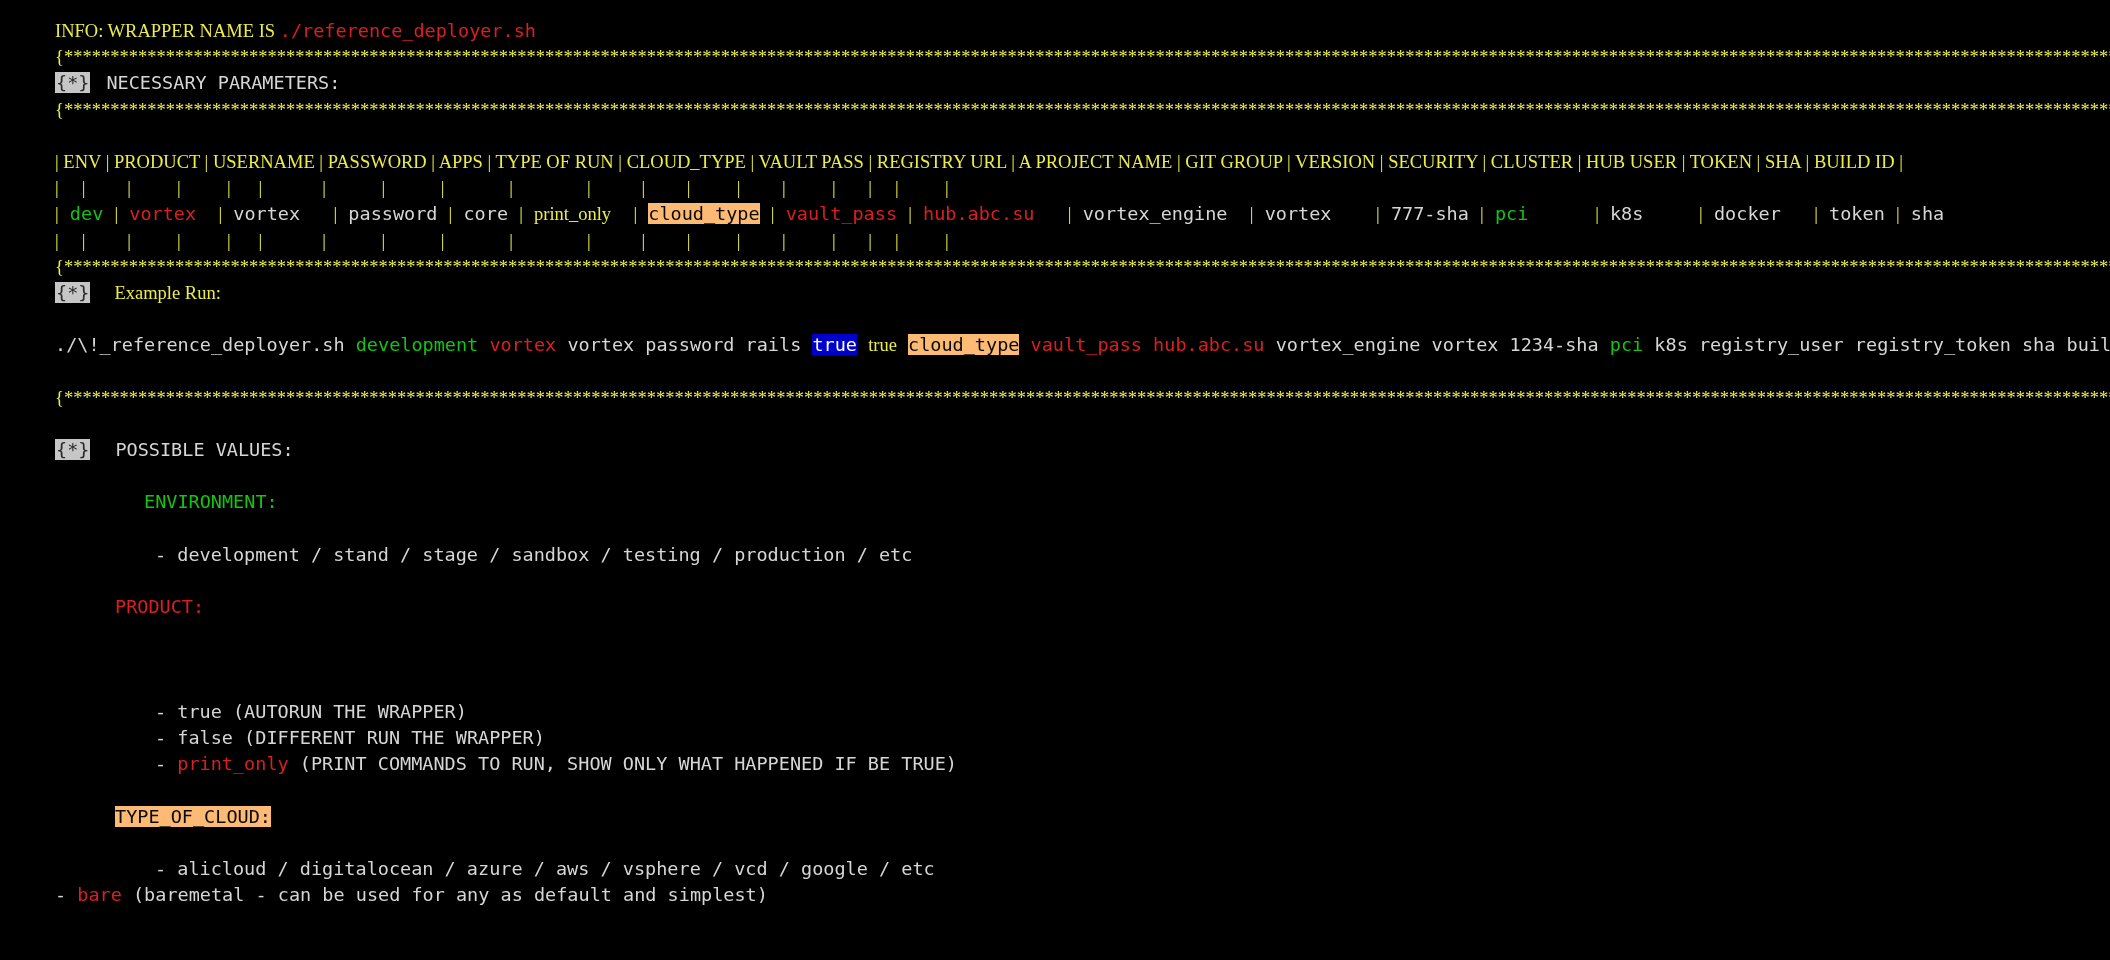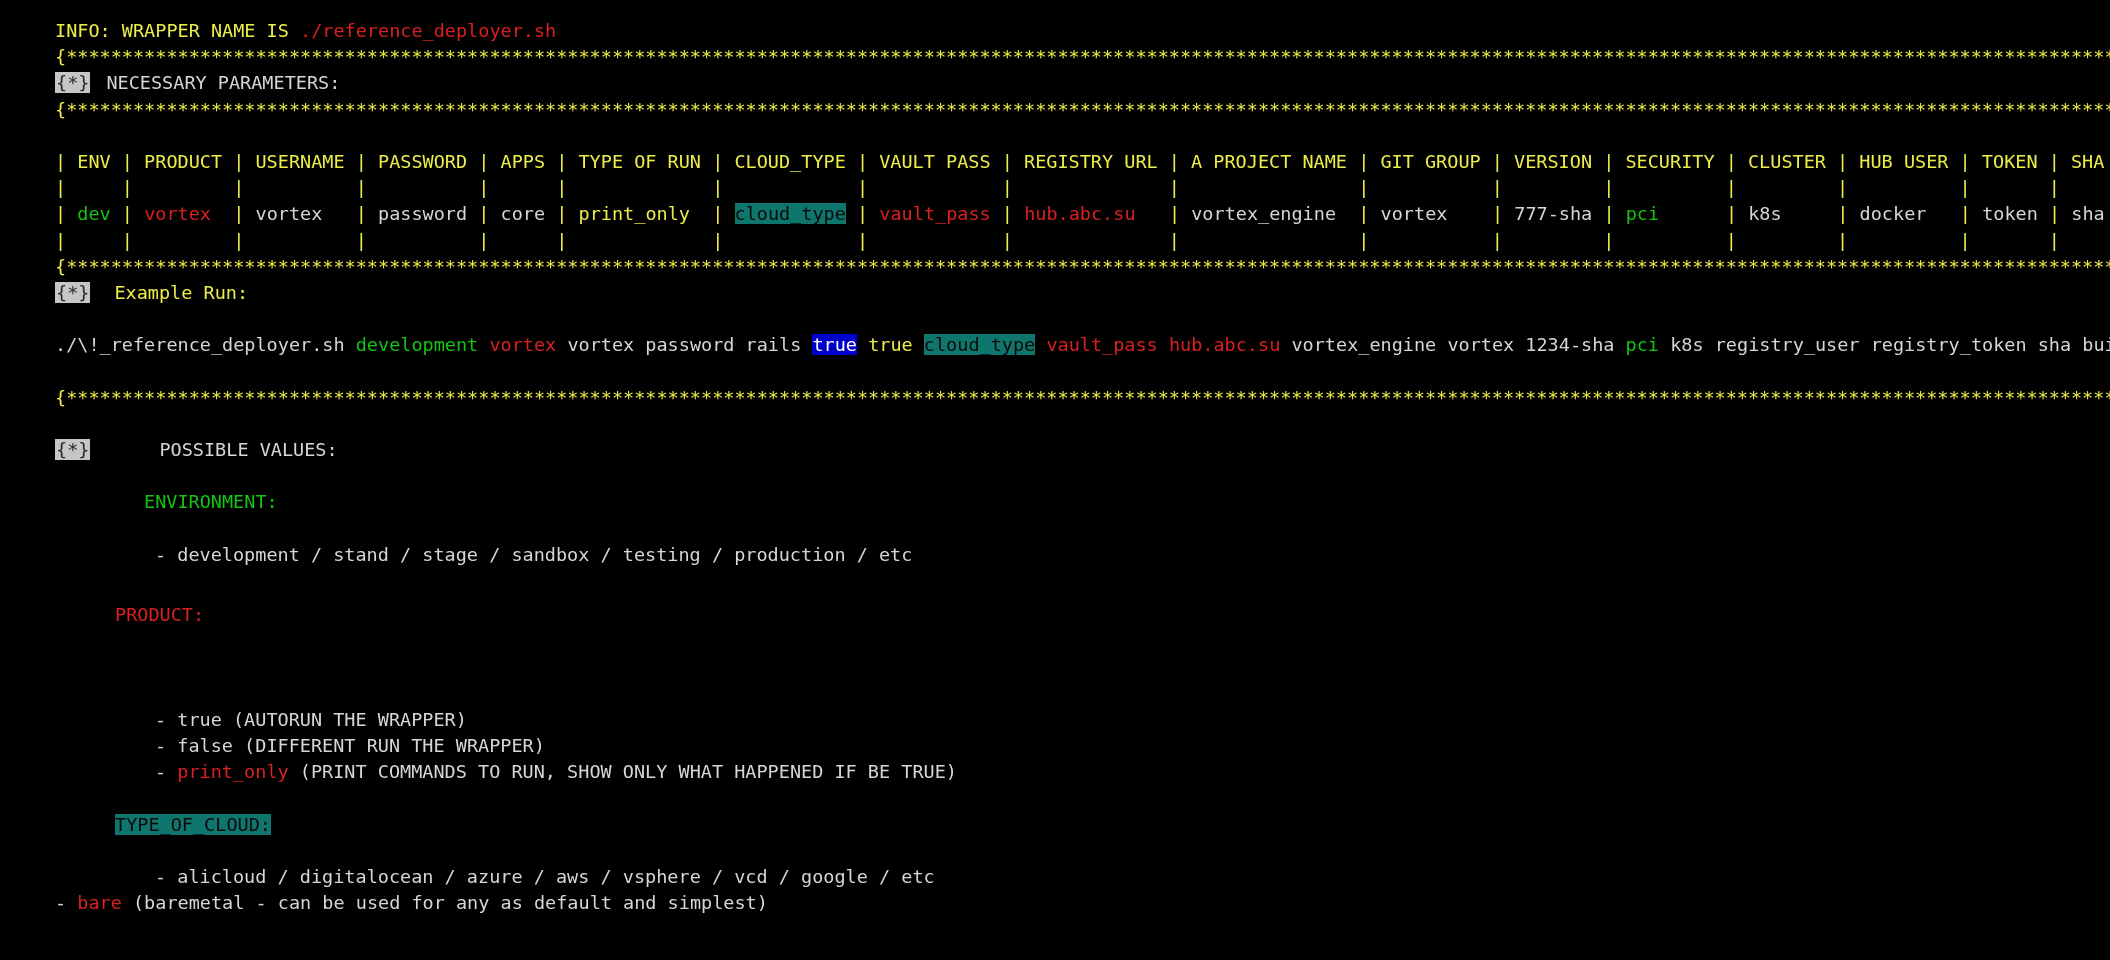--- a/index.html
+++ b/index.html
@@ -26,24 +26,24 @@
   }
   .line {
     white-space: pre;
     padding-left: 55px;
     height: 26.2px;
   }
   .line.blank { height: 26.2px; }
 
   
   .c-white   { color: #d6d6d6; }
-  .c-yellow  { color: #eded4a; }
+  .c-yellow  { color: #eded4a; font-family: Liberation Serif, serif; }
   .c-red     { color: #d92020; }
   .c-green   { color: #13c413; }
-  .hl-grey   { background: #0f766e; color: #0a0a0a; }
+  .hl-grey   { background: #fdba74; color: #0a0a0a; }
   .hl-blue   { background: #0000cc; color: #ffffff; }
   .badge {
     background: #c6c6c6;
     color: #2a2a2a;
     padding: 0 1px;
   }
   .stars {
     color: #eded4a;
     white-space: pre;
     overflow: hidden;
@@ -81,31 +81,31 @@
   <div class="line blank"></div>
 
   <div class="line" id="example-command" style="padding-left:55px;"><span class="c-white">./\!_reference_deployer.sh</span><span class="c-white"> </span><span class="c-green">development</span><span class="c-white"> </span><span class="c-red">vortex</span><span class="c-white"> </span><span class="c-white">vortex</span><span class="c-white"> </span><span class="c-white">password</span><span class="c-white"> </span><span class="c-white">rails</span><span class="c-white"> </span><span class="hl-blue">true</span><span class="c-white"> </span><span class="c-yellow">true</span><span class="c-white"> </span><span class="hl-grey">cloud_type</span><span class="c-white"> </span><span class="c-red">vault_pass</span><span class="c-white"> </span><span class="c-red">hub.abc.su</span><span class="c-white"> </span><span class="c-white">vortex_engine</span><span class="c-white"> </span><span class="c-white">vortex</span><span class="c-white"> </span><span class="c-white">1234-sha</span><span class="c-white"> </span><span class="c-green">pci</span><span class="c-white"> </span><span class="c-white">k8s</span><span class="c-white"> </span><span class="c-white">registry_user</span><span class="c-white"> </span><span class="c-white">registry_token</span><span class="c-white"> </span><span class="c-white">sha</span><span class="c-white"> </span><span class="c-white">build_id</span></div>
 
   <div class="line blank"></div>
 
   <div class="line"><span class="stars"><span class="c-yellow">{</span><span class="c-yellow">************************************************************************************************************************************************************************************************************************************************************************************************************************************************************</span></span></div>
 
   <div class="line blank"></div>
 
-  <div class="line"><span class="badge">{*}</span><span class="c-white" style="padding-left:25px;margin-left:44px;">POSSIBLE VALUES:</span></div>
+  <div class="line"><span class="badge">{*}</span><span class="c-white" style="padding-left:25px;">POSSIBLE VALUES:</span></div>
 
   <div class="line blank"></div>
 
   <div class="line" style="padding-left:144px;"><span class="c-green">ENVIRONMENT:</span></div>
   <div class="line blank"></div>
   <div class="line" style="padding-left:155px;"><span class="c-white">- development / stand / stage / sandbox / testing / production / etc</span></div>
 
   <div class="line blank"></div>
 
-  <div class="line" style="padding-left:115px;margin-top:8px;"><span class="c-red">PRODUCT:</span></div>
+  <div class="line" style="padding-left:115px;"><span class="c-red">PRODUCT:</span></div>
   <div class="line blank"></div>
 
   <div class="line blank"></div>
 
   <div class="line blank"></div>
   <div class="line" style="padding-left:155px;" id="tor-0"><span class="c-white">- </span><span class="c-white">true</span><span class="c-white"> (AUTORUN THE WRAPPER)</span></div>
   <div class="line" style="padding-left:155px;" id="tor-1"><span class="c-white">- </span><span class="c-white">false</span><span class="c-white"> (DIFFERENT RUN THE WRAPPER)</span></div>
   <div class="line" style="padding-left:155px;" id="tor-2"><span class="c-white">- </span><span class="c-red">print_only</span><span class="c-white"> (PRINT COMMANDS TO RUN, SHOW ONLY WHAT HAPPENED IF BE TRUE)</span></div>
 
   <div class="line blank"></div>

